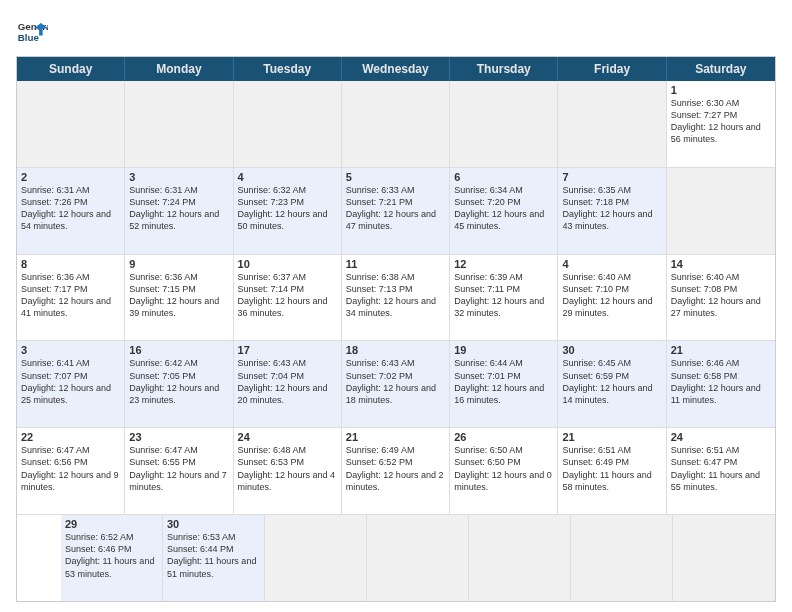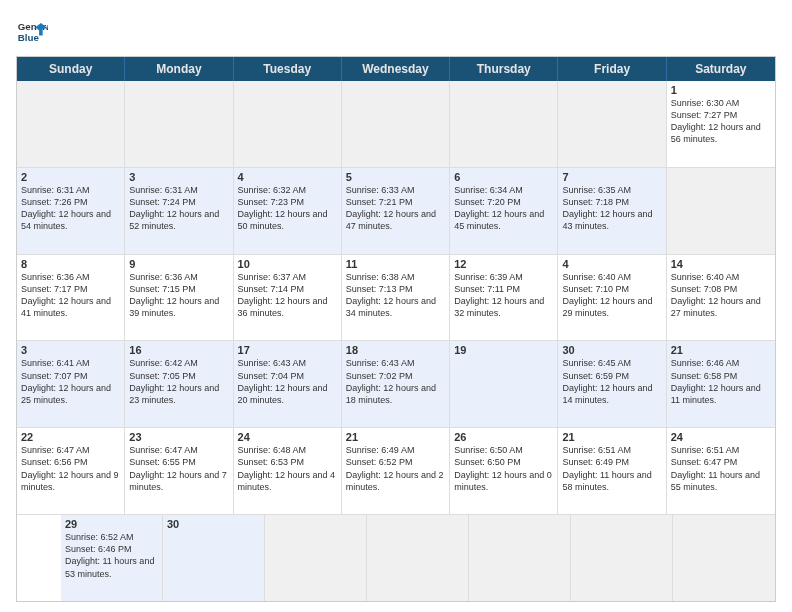--- a/index.html
+++ b/index.html
@@ -219,20 +219,21 @@
           <div class="cal-cell">
             <span class="day-num">17</span>
             <div class="info">Sunrise: 6:43 AM<br>Sunset: 7:04 PM<br>Daylight: 12 hours and 20 minutes.</div>
           </div>
           <div class="cal-cell">
             <span class="day-num">18</span>
             <div class="info">Sunrise: 6:43 AM<br>Sunset: 7:02 PM<br>Daylight: 12 hours and 18 minutes.</div>
           </div>
           <div class="cal-cell">
             <span class="day-num">19</span>
+            <div class="info">Sunrise: 6:44 AM<br>Sunset: 7:01 PM<br>Daylight: 12 hours and 16 minutes.</div>
           </div>
           <div class="cal-cell">
             <span class="day-num">30</span>
             <div class="info">Sunrise: 6:45 AM<br>Sunset: 6:59 PM<br>Daylight: 12 hours and 14 minutes.</div>
           </div>
           <div class="cal-cell">
             <span class="day-num">21</span>
             <div class="info">Sunrise: 6:46 AM<br>Sunset: 6:58 PM<br>Daylight: 12 hours and 11 minutes.</div>
           </div>
         </div>
@@ -266,20 +267,21 @@
             <div class="info">Sunrise: 6:51 AM<br>Sunset: 6:47 PM<br>Daylight: 11 hours and 55 minutes.</div>
           </div>
         </div>
         <div class="cal-row">
           <div class="cal-cell">
             <span class="day-num">29</span>
             <div class="info">Sunrise: 6:52 AM<br>Sunset: 6:46 PM<br>Daylight: 11 hours and 53 minutes.</div>
           </div>
           <div class="cal-cell">
             <span class="day-num">30</span>
+            <div class="info">Sunrise: 6:53 AM<br>Sunset: 6:44 PM<br>Daylight: 11 hours and 51 minutes.</div>
           </div>
           <div class="cal-cell empty"></div>
           <div class="cal-cell empty"></div>
           <div class="cal-cell empty"></div>
           <div class="cal-cell empty"></div>
           <div class="cal-cell empty"></div>
         </div>
       </div>
   </div>
 </div>

